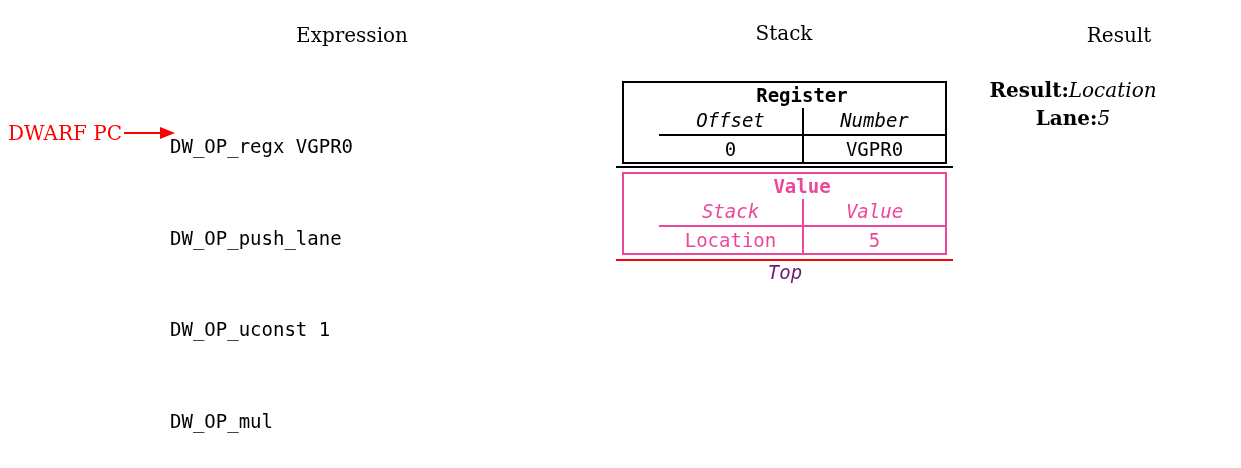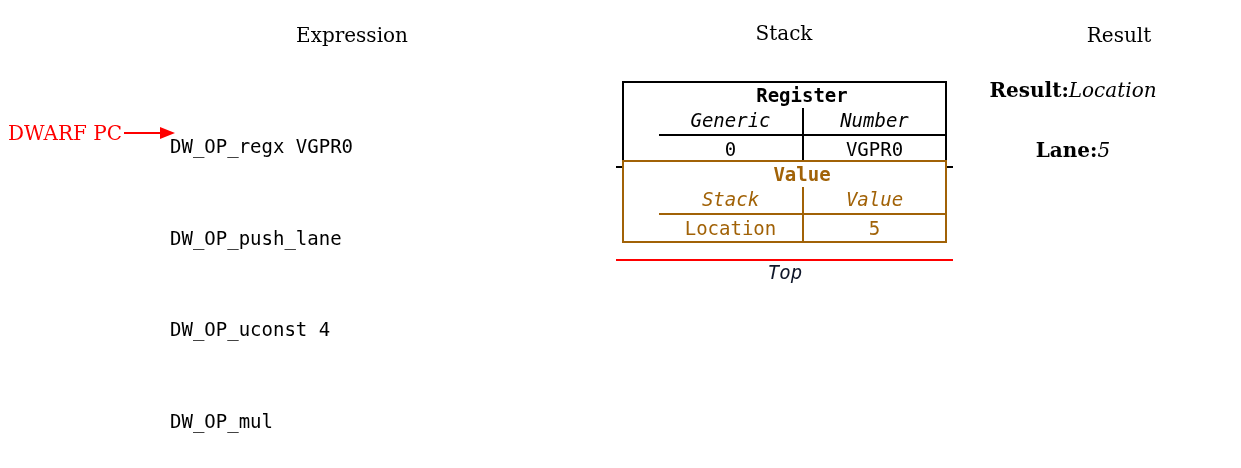--- a/index.html
+++ b/index.html
@@ -69,21 +69,21 @@
     width: 325px;
     border: 2px solid currentColor;
     box-sizing: border-box;
     font-family: "DejaVu Sans Mono", "Liberation Mono", monospace;
     font-size: 19px;
     text-align: center;
     background: #ffffff;
     padding-left: 35px;
   }
   .stk-table.black { color: #000000; top: 81px; }
-  .stk-table.red   { color: #a16207; top: 160px; }
+  .stk-table.red   { color: #ec4899; top: 172px; }
   .stk-title {
     font-weight: bold;
     height: 25px;
     line-height: 24px;
   }
   .stk-grid {
     display: grid;
     grid-template-columns: 1fr 1fr;
   }
   .stk-cell { height: 26px; line-height: 25px; }
@@ -97,72 +97,72 @@
     height: 0;
     border-top: 2px solid;
   }
   .tbl-underline.black { border-color: #000000; top: 166px; }
   .tbl-underline.red   { border-color: #fe0000; top: 259px; }
   .top-label {
     position: absolute;
     left: 785px;
     top: 261px;
     transform: translateX(-50%);
-    color: #0f172a;
+    color: #701a75;
     font-family: "DejaVu Sans Mono", "Liberation Mono", monospace;
     font-size: 19px;
     font-style: italic;
   }
   
   .ctx-line {
     position: absolute;
     left: 1073px;
     transform: translateX(-50%);
     font-size: 20px;
     white-space: nowrap;
   }
   .ctx-line .lbl { font-weight: bold; }
   .ctx-line .val { font-style: italic; }
   .ctx-result { top: 78px; }
-  .ctx-lane   { top: 106px; margin-top: 32px; }
+  .ctx-lane   { top: 106px; }
 </style>
 </head>
 <body>
 
 <div class="canvas">
 
   <div class="col-header" style="left:352px; top:23px;">Expression</div>
   <div class="col-header" style="left:784px; top:21px;">Stack</div>
   <div class="col-header" style="left:1119px; top:23px;">Result</div>
 
   <div class="pc-pointer">
     <span class="pc-label">DWARF PC</span>
     <span class="arrow-shaft"></span>
     <span class="arrow-head"></span>
   </div>
 
   <div class="expr-list">
     <div>DW_OP_regx VGPR0</div>
     <div>DW_OP_push_lane</div>
-    <div>DW_OP_uconst 4</div>
+    <div>DW_OP_uconst 1</div>
     <div>DW_OP_mul</div>
     
     
     
     
     
     
     
     
   </div>
 
   <div class="stk-table black">
     <div class="stk-title">Register</div>
     <div class="stk-grid">
-      <div class="stk-cell hdr">Generic</div>
+      <div class="stk-cell hdr">Offset</div>
       <div class="stk-cell hdr right">Number</div>
       <div class="stk-cell val">0</div>
       <div class="stk-cell val right">VGPR0</div>
     </div>
   </div>
   <div class="tbl-underline black"></div>
 
   <div class="stk-table red">
     <div class="stk-title">Value</div>
     <div class="stk-grid">

